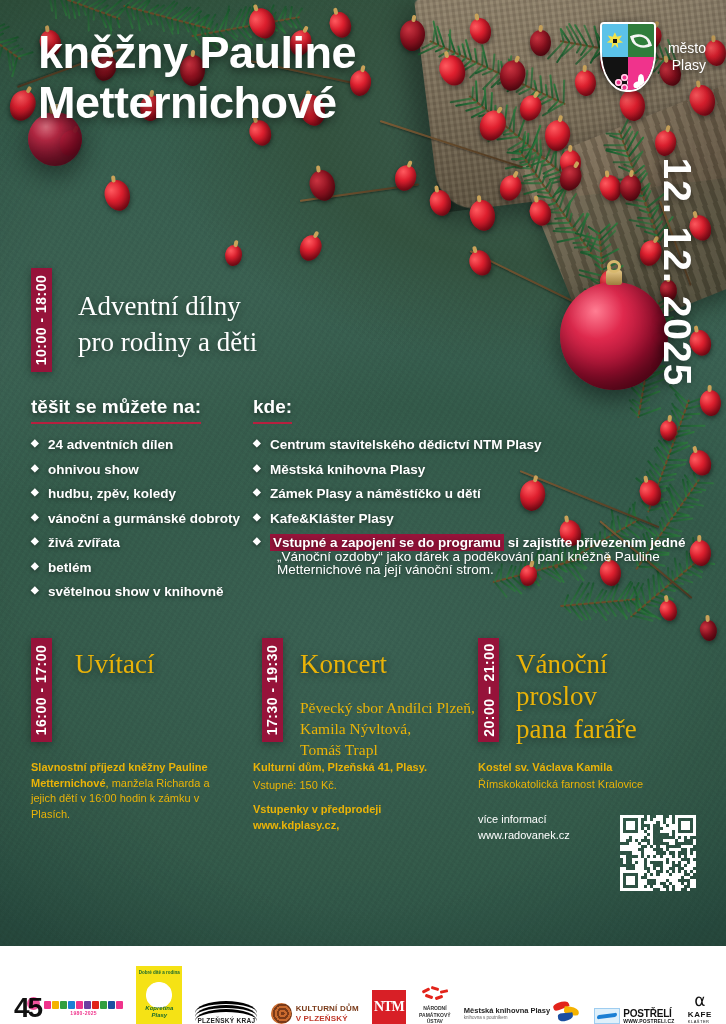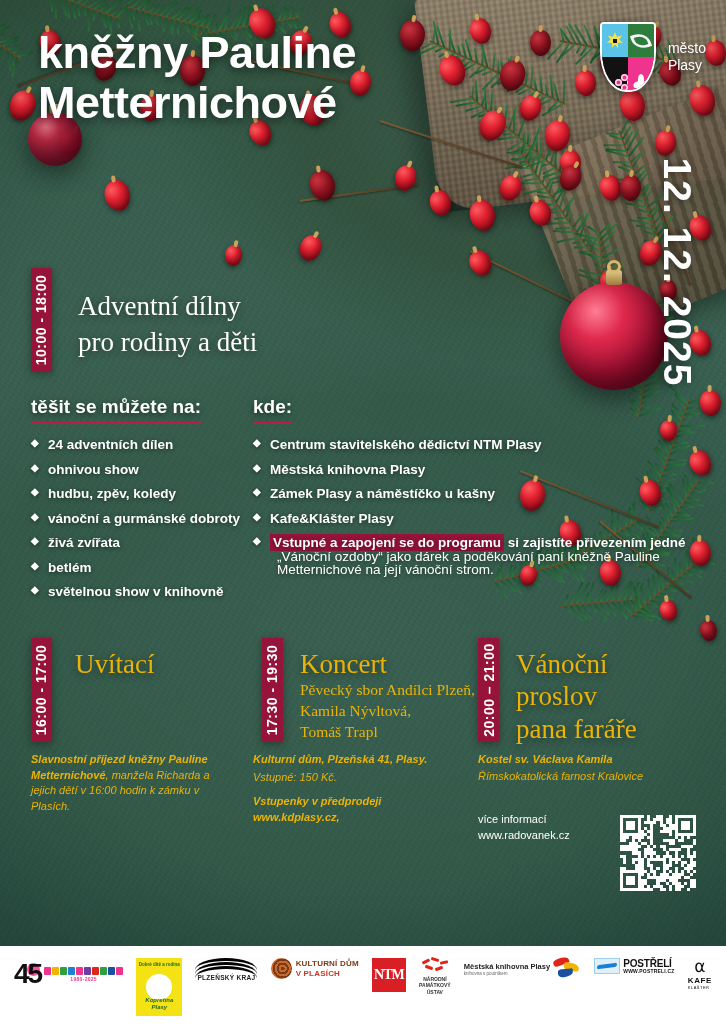--- a/index.html
+++ b/index.html
@@ -122,21 +122,21 @@
   .leaf-g:after{content:"";position:absolute;left:3px;top:3px;width:12px;height:10px;background:#2f7d3c;border-radius:0 80% 0 80%;}
   .flowers-p{width:20px;height:18px;position:relative;}
   .flowers-p i{position:absolute;width:7px;height:7px;border-radius:50%;background:#f0338c;box-shadow:inset 0 0 0 1.5px #ffd9ec;}
   .fleur{width:15px;height:19px;position:relative;}
   .fleur:before{content:"";position:absolute;left:50%;top:0;transform:translateX(-50%);
     width:6px;height:11px;background:#fff;border-radius:50% 50% 40% 40%;}
   .fleur:after{content:"";position:absolute;left:50%;top:7px;transform:translateX(-50%);
     width:15px;height:7px;background:#fff;border-radius:50% 50% 30% 30%;}
   .fleur .bar{position:absolute;left:50%;top:12px;transform:translateX(-50%);width:13px;height:2.5px;background:#fff;}
   .fleur .stem2{position:absolute;left:50%;top:14px;transform:translateX(-50%);width:3px;height:5px;background:#fff;}
-  .crest-text{color:#fff;font-size:14px;line-height:1.25;text-shadow:0 2px 6px rgba(0,0,0,.6);}
+  .crest-text{color:#fff;font-size:14px;line-height:1.25;text-shadow:0 2px 6px rgba(0,0,0,.6);text-align:right;}
 
   .datestrip{
     position:absolute;right:-66px;top:250px;
     transform:rotate(90deg);transform-origin:center;
     color:#fff;font-weight:700;font-size:39px;letter-spacing:1px;
     white-space:nowrap;text-shadow:0 3px 10px rgba(0,0,0,.55);
   }
 
   
   .timebadge{
@@ -168,35 +168,35 @@
   }
   .listcol li:before{content:"\25C6";position:absolute;left:0;top:0;font-size:10px;color:#fff;}
   .listcol.right li{font-weight:700;}
   .note-line{font-weight:400;font-size:13.5px;line-height:1.55;}
   .hl{background:#96133a;padding:1px 3px;}
   .note-cont{display:block;padding-left:7px;font-weight:400;}
 
   
   .evcol{position:absolute;color:#eab308;}
   .ev-title{font-size:27px;line-height:1.2;font-weight:400;text-shadow:0 2px 8px rgba(0,0,0,.45);}
-  .ev-sub{font-size:15.5px;line-height:1.35;margin-top:0;}
-  .ev-body{font-size:11px;line-height:1.42;margin-top:0;font-style:italic;}
+  .ev-sub{font-size:15.5px;line-height:1.35;margin-top:18px;}
+  .ev-body{font-size:11px;line-height:1.42;margin-top:8px;}
   .ev-body b{font-weight:700;}
   .ev-body p{margin:0 0 9px 0;}
 
   .moreinfo{position:absolute;color:#fff;font-size:11px;line-height:1.45;}
 
   .qr{position:absolute;width:76px;height:76px;}
   .qr i{position:absolute;background:#fff;}
 
   
   .footer{
     position:absolute;left:0;right:0;bottom:0;height:78px;background:#fff;
-    display:flex;align-items:flex-start;justify-content:space-between;
-    padding:12px 14px;gap:4px;
+    display:flex;align-items:flex-end;justify-content:space-between;
+    padding:0 14px;gap:4px;
   }
   .logo{display:flex;align-items:center;justify-content:center;flex:0 0 auto;}
 
   .lg45{display:flex;align-items:center;gap:3px;}
   .lg45 .num{font-size:28px;font-weight:700;color:#111;letter-spacing:-2px;position:relative;}
   .lg45 .num:after{content:"";position:absolute;left:13px;top:5px;width:13px;height:13px;border-radius:50%;
     background:#f0338c;mix-blend-mode:multiply;opacity:.85;}
   .lg45 .rad{display:flex;flex-direction:column;align-items:center;}
   .lg45 .radrow{display:flex;gap:1px;}
   .lg45 .radrow b{display:inline-block;width:7px;height:8px;font-size:0;border-radius:1px;}
@@ -1153,21 +1153,21 @@
         <li>betlém</li>
         <li>světelnou show v knihovně</li>
       </ul>
     </div>
 
     <div class="listcol right" style="left:253px;top:396px;width:440px;">
       <h3>kde:</h3>
       <ul>
         <li>Centrum stavitelského dědictví NTM Plasy</li>
         <li>Městská knihovna Plasy</li>
-        <li>Zámek Plasy a náměstíčko u kašny</li>
+        <li>Zámek Plasy a náměstíčko u dětí</li>
         <li>Kafe&amp;Klášter Plasy</li>
         <li class="note-line" style="margin-bottom:0;">
           <span class="hl">Vstupné a zapojení se do programu</span><span> si zajistíte přivezením jedné</span>
           <span class="note-cont">„Vánoční ozdoby“ jako dárek a poděkování paní kněžně Pauline</span>
           <span class="note-cont">Metternichové na její vánoční strom.</span>
         </li>
       </ul>
     </div>
 
     <div class="timebadge" style="left:31px;top:638px;width:21px;height:104px;">
@@ -1640,21 +1640,21 @@
           </span>
           <span class="nm">PLZEŇSKÝ KRAJ</span>
         </div>
       </div>
 
       <div class="logo">
         <div class="lgkd">
           <span class="spiral"></span>
           <span class="tx">
             <span>KULTURNÍ DŮM</span><br>
-            <em>V PLASÍCH</em>
+            <em>V PLZEŇSKÝ</em>
           </span>
         </div>
       </div>
 
       <div class="logo">
         <div class="lgntm">
             <span class="mk">NTM</span>
           </div>
       </div>
 

